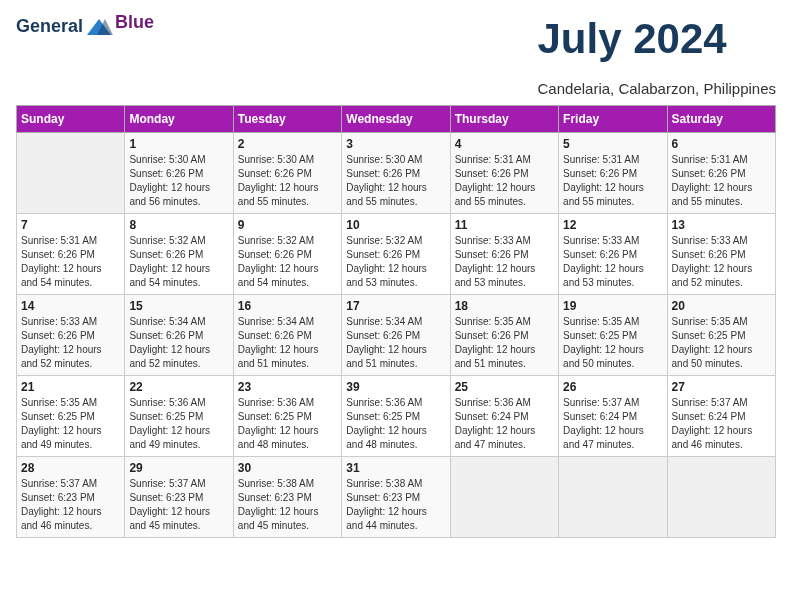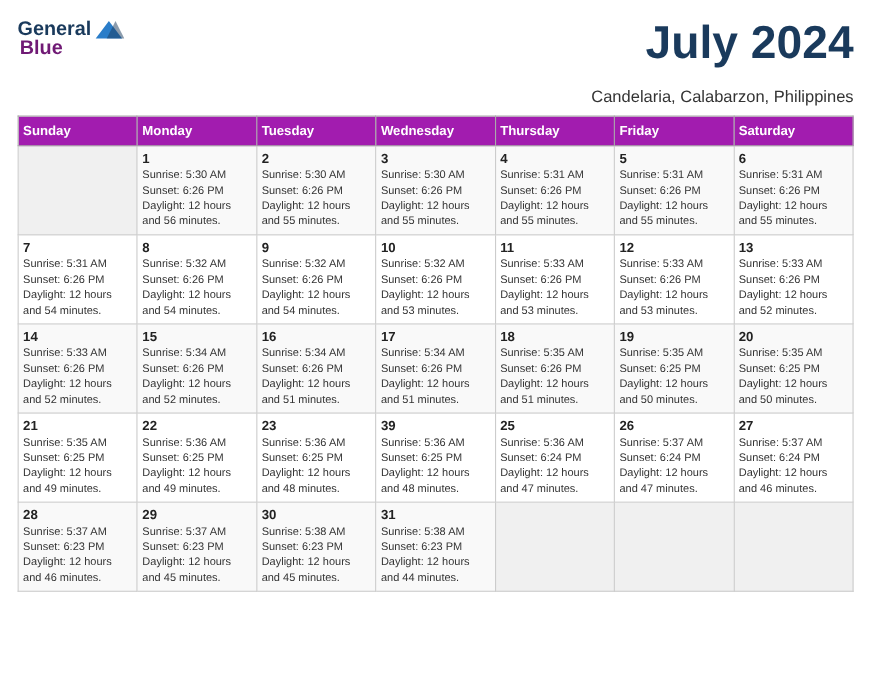--- a/index.html
+++ b/index.html
@@ -11,32 +11,31 @@
       padding: 16px;
     }
     .header {
       display: flex;
       justify-content: space-between;
       align-items: flex-start;
       margin-bottom: 8px;
     }
     .logo {
       display: flex;
-      flex-direction: column;
+      flex-direction: row;
       align-items: flex-start;
     }
     .logo-general { color: #1a3a5c; font-size: 18px; font-weight: bold; }
     .logo-blue { color: #701a75; font-size: 18px; font-weight: bold; }
     .logo-icon {
       width: 28px;
       height: 20px;
       margin-left: 2px;
     }
     .title-area {
-      text-align: right;
     }
     .month-title {
       font-size: 42px;
       font-weight: bold;
       color: #1a3a5c;
       line-height: 1.1;
     }
     .location {
       font-size: 15px;
       color: #333;

